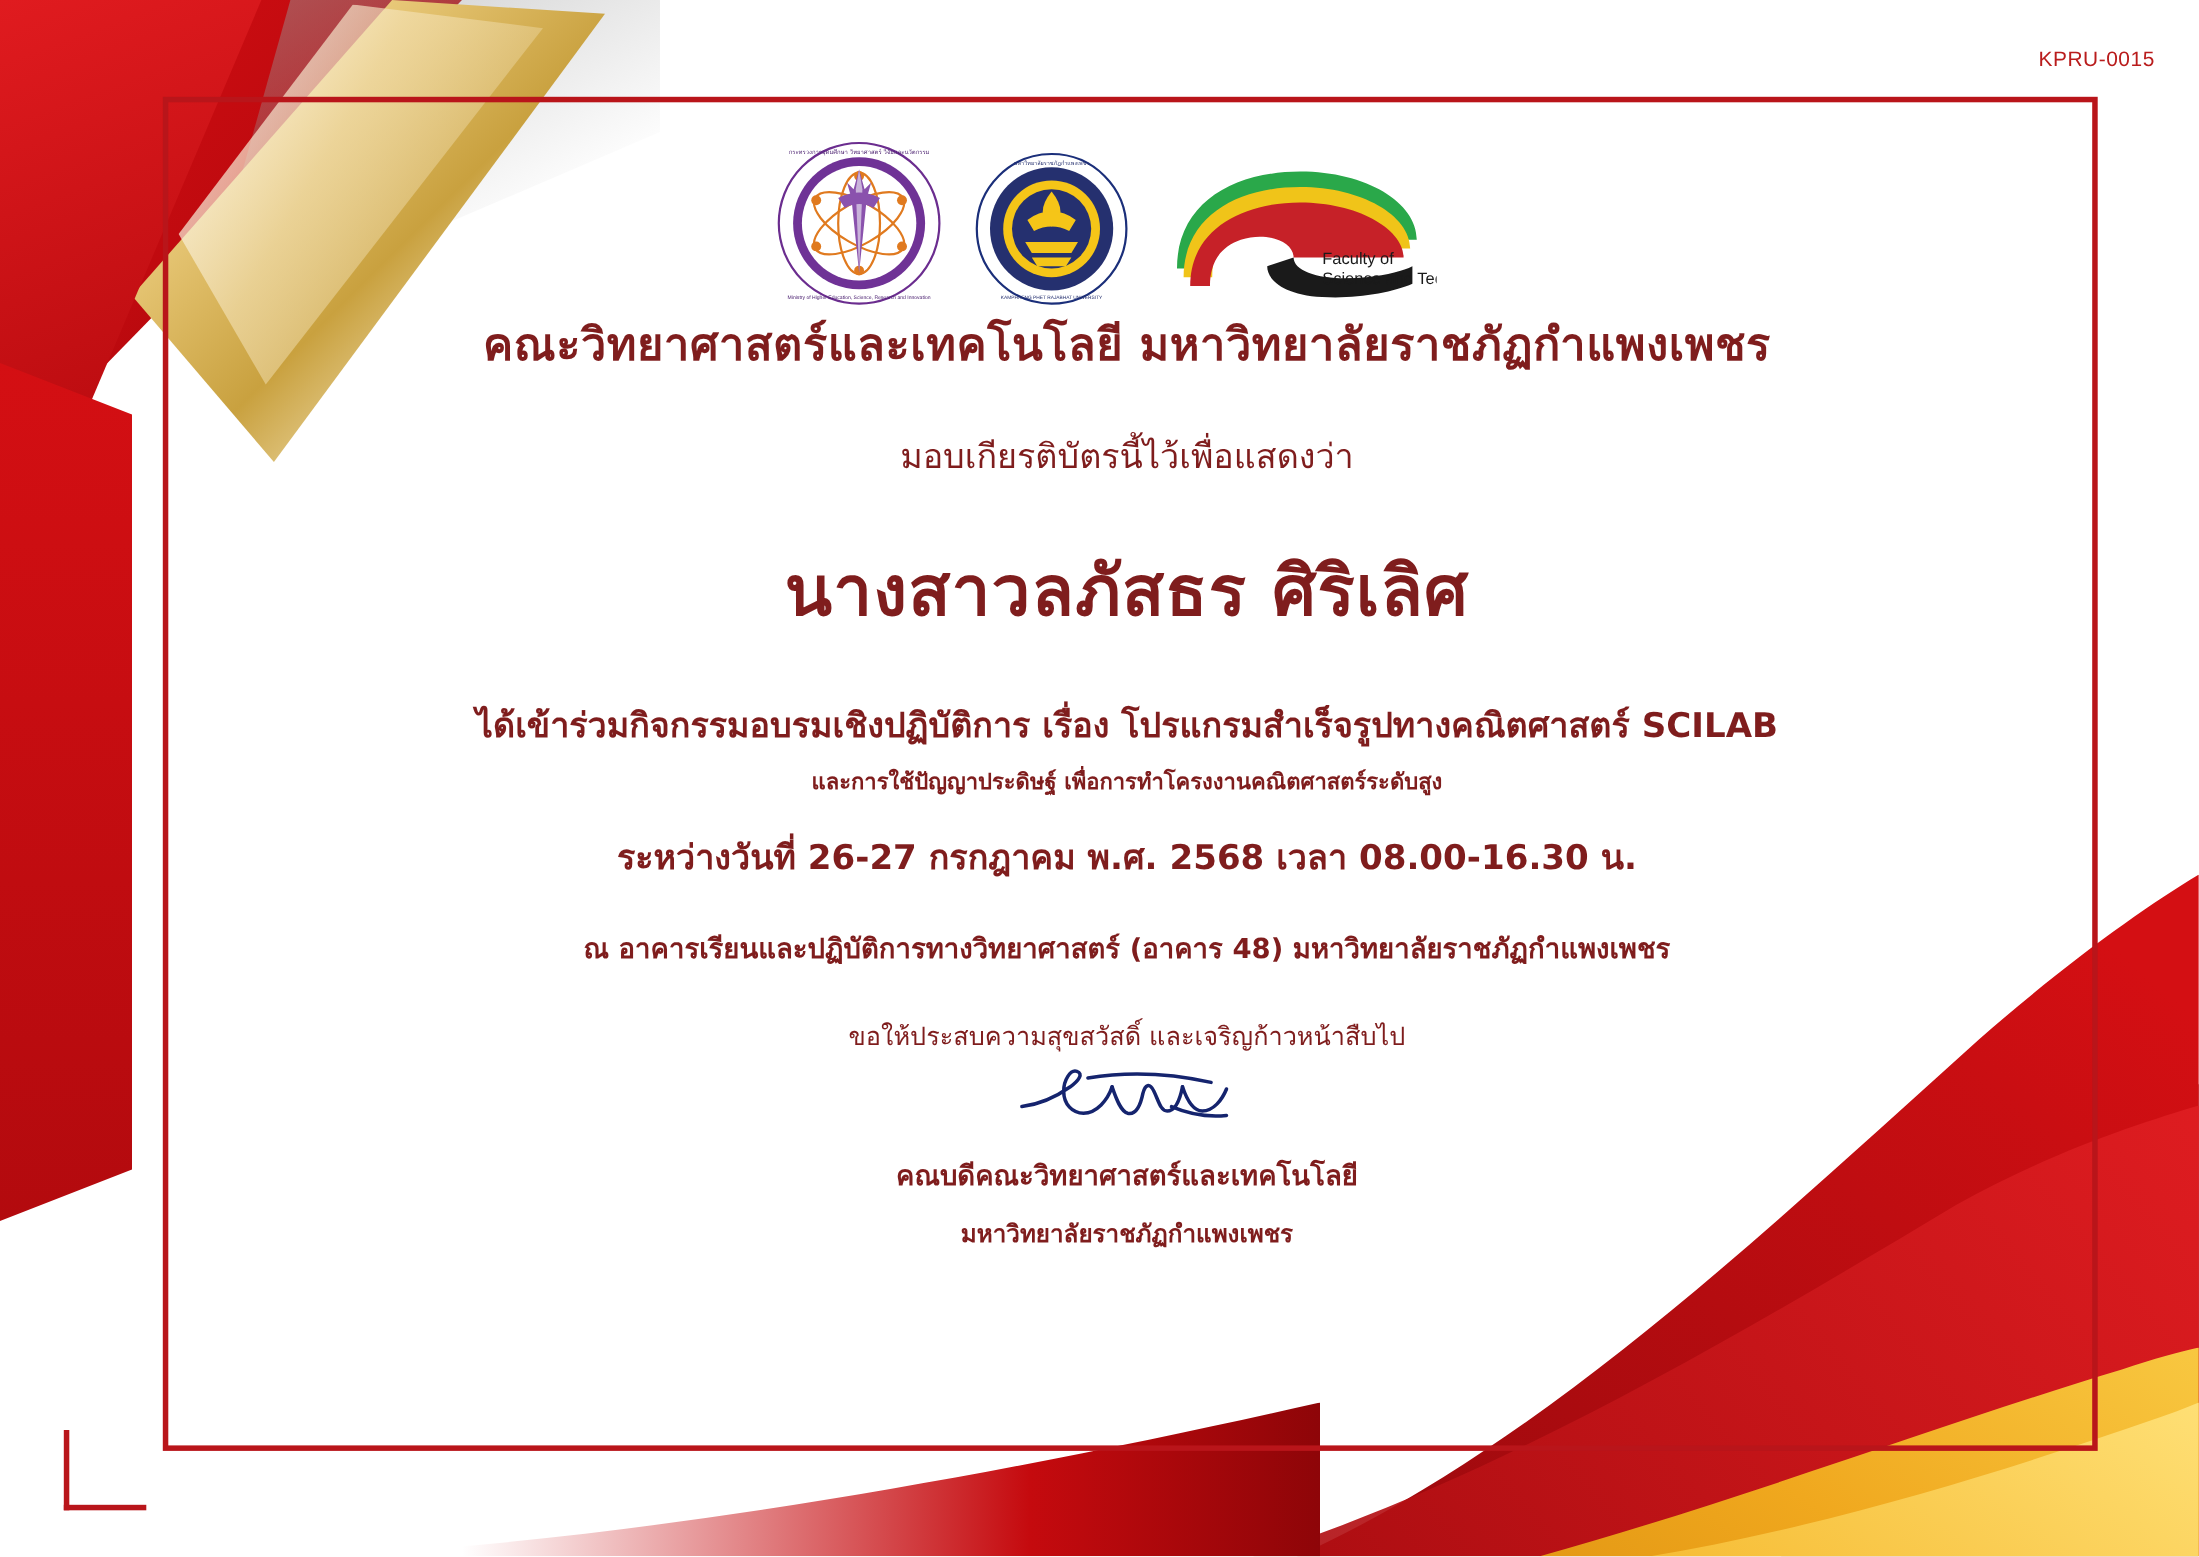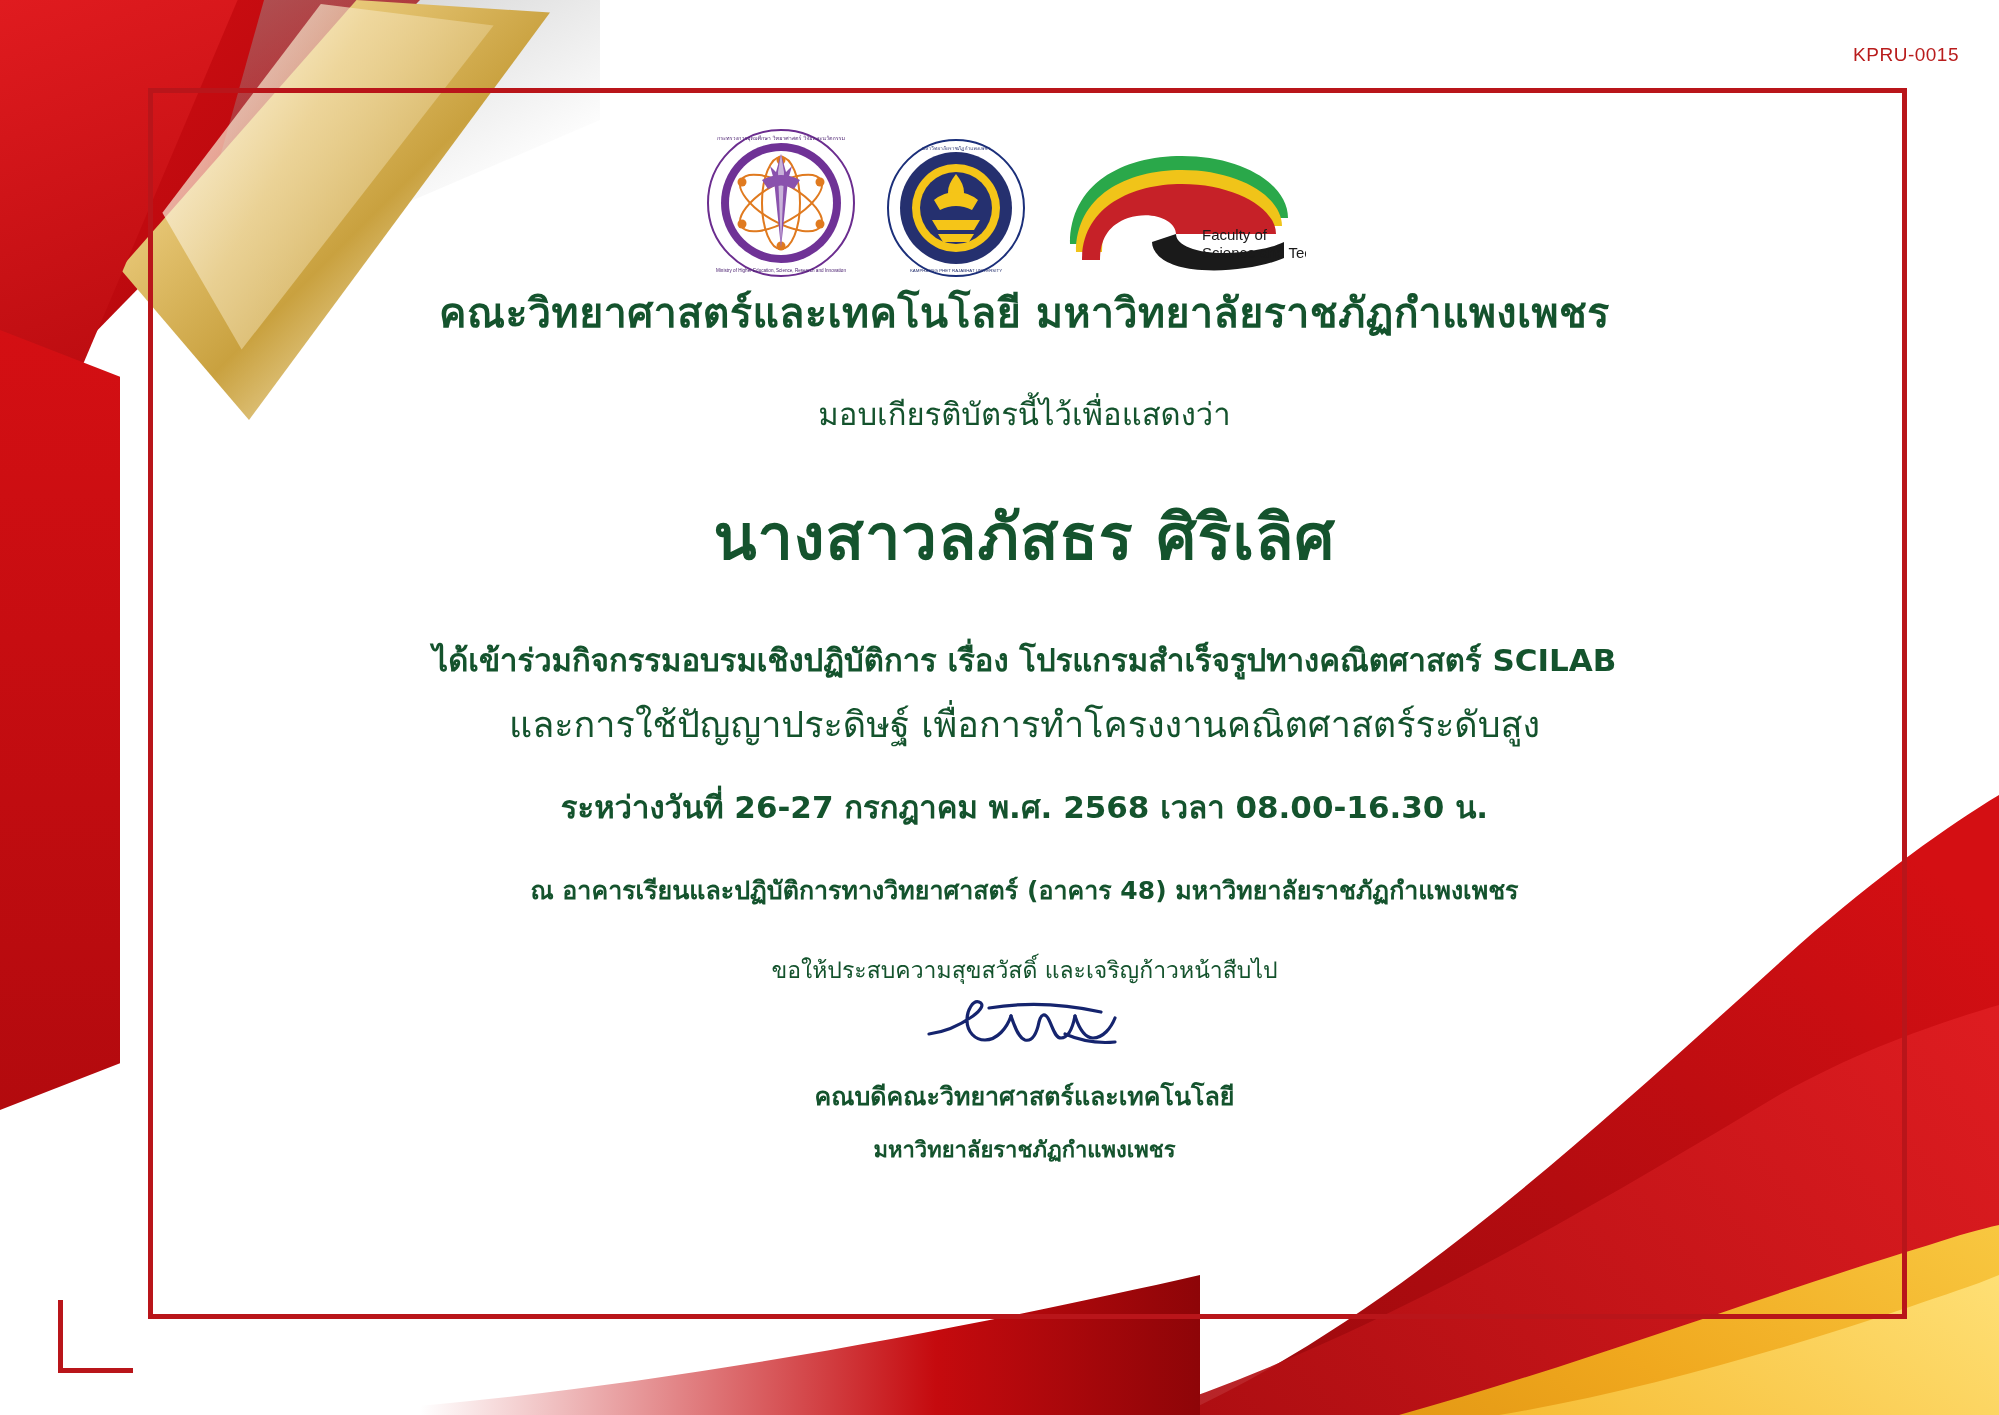--- a/index.html
+++ b/index.html
@@ -150,21 +150,21 @@
     position: relative;
   }
 
   
   .content {
     position: absolute;
     left: 180px;
     right: 130px;
     top: 280px;
     text-align: center;
-    color: #14532d;
+    color: #7f1d1d;
   }
   .line { margin: 0; }
   .org {
     font-size: 41px;
     font-weight: bold;
     letter-spacing: 0.5px;
     margin-bottom: 44px;
   }
   .award-intro {
     font-size: 31px;
@@ -175,22 +175,22 @@
     font-weight: bold;
     letter-spacing: 1px;
     margin-bottom: 46px;
   }
   .detail {
     font-size: 31px;
     font-weight: bold;
     line-height: 1.75;
   }
   .detail2 {
-    font-size: 36px;
-    font-weight: normal;
+    font-size: 20px;
+    font-weight: bold;
     line-height: 1.75;
     margin-top: 6px;
   }
   .datetime {
     font-size: 31px;
     font-weight: bold;
     margin-top: 26px;
   }
   .venue {
     font-size: 25px;

